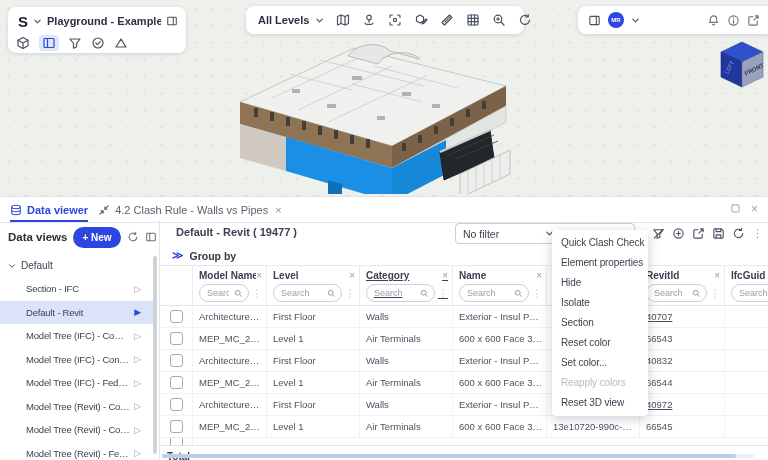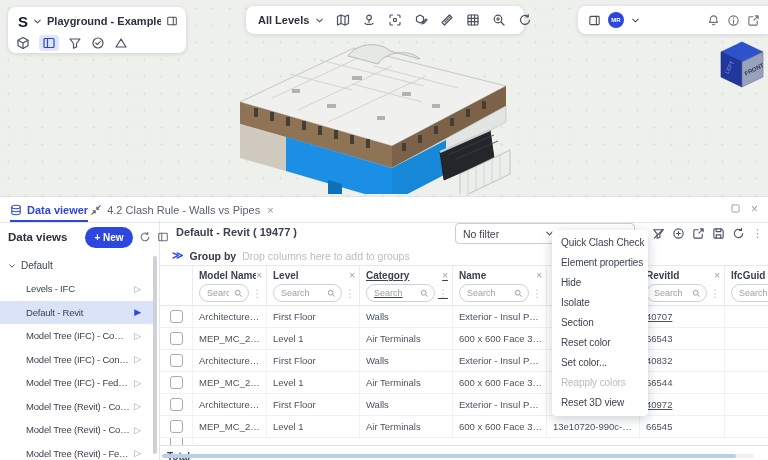--- a/index.html
+++ b/index.html
@@ -22,33 +22,33 @@
   .card-center{left:246px;top:6px;width:278px;height:28px;display:flex;align-items:center;gap:12px;padding:0 12px;box-sizing:border-box;}
   .lvl-label{font-size:11px;font-weight:bold;color:#2a3040;white-space:nowrap;}
   .card-right{left:578px;top:6px;width:190px;height:28px;display:flex;align-items:center;gap:7px;padding:0 8px 0 10px;box-sizing:border-box;border-radius:8px 0 0 8px;}
   .avatar{width:16px;height:16px;border-radius:50%;background:#2c46df;color:#fff;font-size:6px;font-weight:bold;
     display:flex;align-items:center;justify-content:center;letter-spacing:.2px;}
   .cr-spacer{flex:1;}
   .viewcube{position:absolute;left:719px;top:40px;}
 
   
   .panel{position:absolute;left:0;top:196px;width:768px;height:264px;background:#fff;border-top:1px solid #dfe2e7;box-sizing:border-box;}
-  .tabbar{position:relative;height:26px;display:flex;align-items:center;gap:2px;padding-left:10px;border-bottom:1px solid #e4e7ea;box-sizing:border-box;}
+  .tabbar{position:relative;height:26px;display:flex;align-items:center;gap:10px;padding-left:10px;border-bottom:1px solid #e4e7ea;box-sizing:border-box;}
   .tab{position:relative;display:flex;align-items:center;gap:5px;height:23px;font-size:11px;color:#5a6170;cursor:pointer;}
   .tab.active{color:#2c46df;font-weight:bold;}
   .tab.active::after{content:"";position:absolute;left:0;right:0;bottom:-1px;height:2px;background:#2c46df;}
   .tab-x{color:#8d93a0;font-size:11px;margin-left:2px;}
   .tabbar-right{position:absolute;right:10px;top:0;height:23px;display:flex;align-items:center;gap:10px;color:#9aa0a8;}
 
   
   .sidebar{position:absolute;left:0;top:23px;bottom:0;width:160px;border-right:1px solid #e4e7ea;box-sizing:border-box;}
   .sb-head{display:flex;align-items:center;height:30px;padding:2px 6px 0 8px;gap:6px;}
   .sb-title{font-size:11.5px;font-weight:bold;color:#2a2f3a;flex:1;white-space:nowrap;}
   .btn-new{background:#2c46df;color:#fff;font-size:10px;font-weight:bold;border:none;border-radius:12px;
-    height:21px;padding:0 9px;cursor:pointer;white-space:nowrap;font-family:"Liberation Sans",sans-serif;margin-left:12px;}
+    height:21px;padding:0 9px;cursor:pointer;white-space:nowrap;font-family:"Liberation Sans",sans-serif;}
   .tree{position:absolute;left:0;top:34px;right:6px;}
   .tree-root{display:flex;align-items:center;gap:5px;height:23px;padding-left:8px;font-size:10px;color:#3c4250;}
   .tree-item{position:relative;display:flex;align-items:center;height:23.5px;padding:0 12px 0 26px;font-size:9.5px;
     letter-spacing:-0.2px;color:#3c4250;cursor:pointer;}
   .tree-item.sel{background:#dbe3f8;}
   .ti-label{flex:1;white-space:nowrap;overflow:hidden;text-overflow:ellipsis;}
   .ti-run{font-size:9px;color:#9aa0a8;margin-left:4px;}
   .ti-run.runsel{color:#2c46df;}
   .sb-scroll{position:absolute;right:2px;top:36px;bottom:6px;width:4px;background:#ced2d8;border-radius:2px;}
 
@@ -346,21 +346,21 @@
         <div class="tree-root">
           <span class="ic">
               <svg width="8" height="8" viewBox="0 0 10 10">
                 <path d="M2 3.5l3 3 3-3"></path>
               </svg>
             </span>
           <span>Default</span>
         </div>
         <div id="tree-children">
             <div class="tree-item">
-              <span class="ti-label">Levels - IFC</span>
+              <span class="ti-label">Section - IFC</span>
               <span class="ti-run">▷</span>
             </div>
             <div class="tree-item sel">
               <span class="ti-label">Default - Revit</span>
               <span class="ti-run runsel">▶</span>
             </div>
             <div class="tree-item">
               <span class="ti-label">Model Tree (IFC) - Components</span>
               <span class="ti-run">▷</span>
             </div>
@@ -431,21 +431,20 @@
                 <path d="M10.2 1.5v2.3H7.9"></path>
               </svg>
             </span>
           <span style="font-size:11px;">⋮</span>
         </div>
       </div>
 
       <div class="group-bar">
         <span class="gb-icon">≫</span>
         <span class="gb-label">Group by</span>
-        <span class="gb-hint">Drop columns here to add to groups</span>
       </div>
 
       <div class="grid">
         <div class="ghead" id="ghead">
             <div class="hcb"></div>
             <div class="hcol" style="width: 74px;">
               <div class="hlab">
                 <span class="hname">Model Name</span>
                 <span class="hx">×</span>
               </div>

